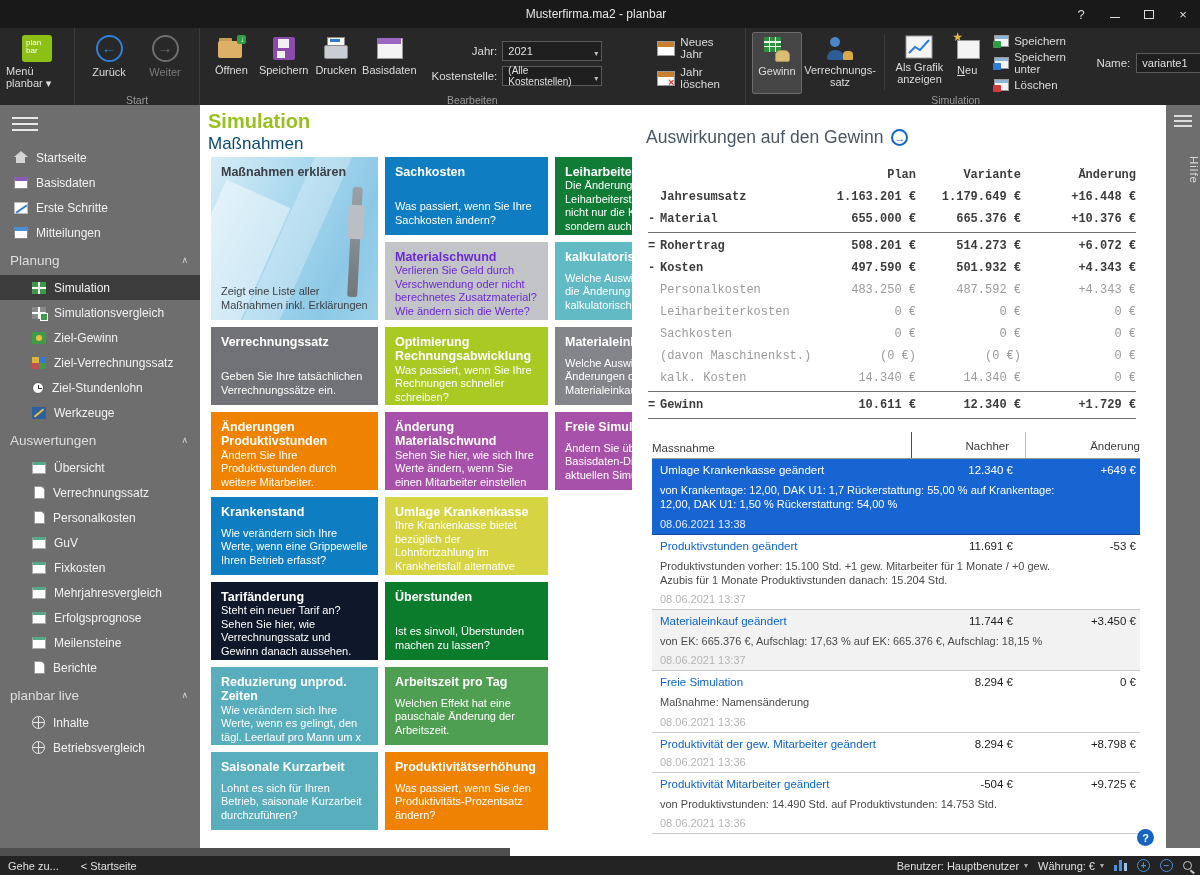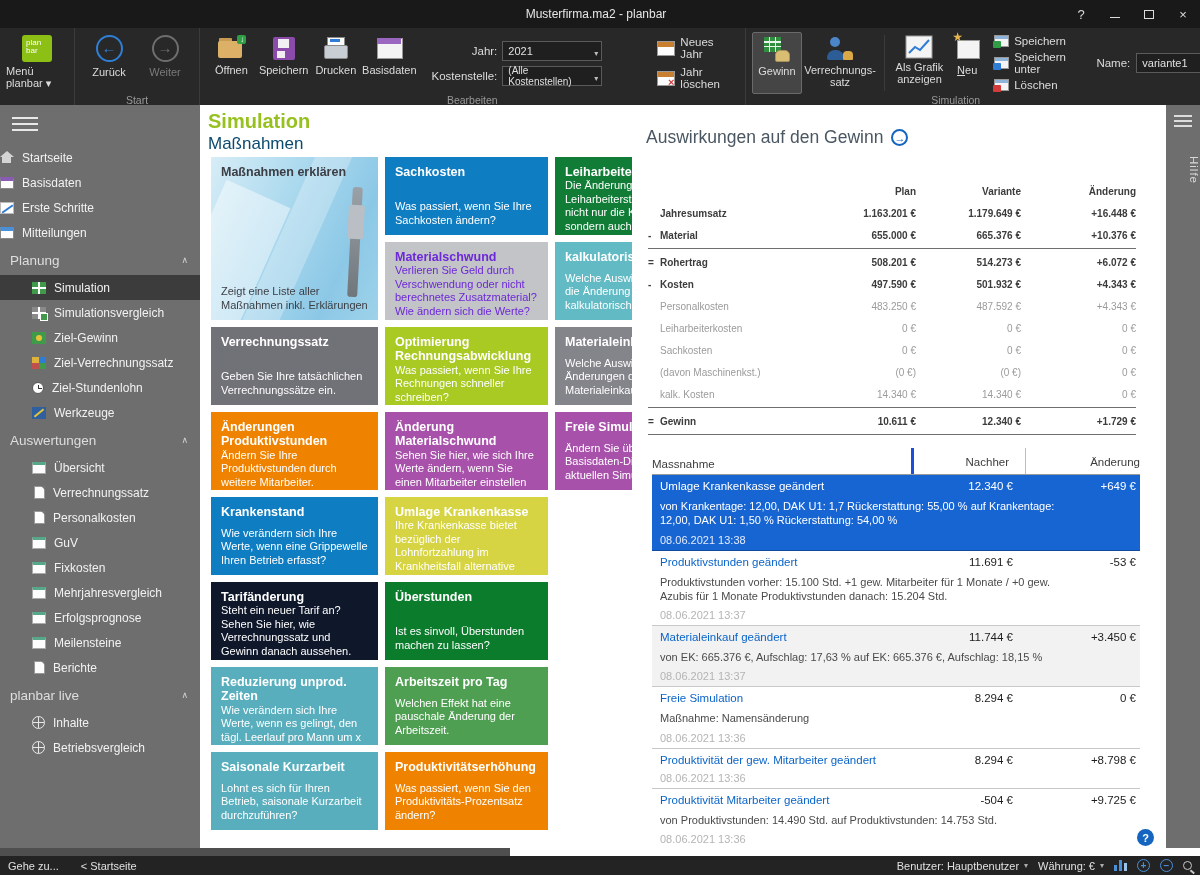--- a/index.html
+++ b/index.html
@@ -96,21 +96,21 @@
   .stack-btn { display:flex; align-items:center; gap:5px; font-size:11.5px; }
   .u { text-decoration:underline; }
 
   
   .workspace { position:absolute; left:0; top:105px; width:1200px; height:743px; display:flex; }
 
   
   .sidebar { width:200px; background:#6e6e6e; color:#f2f2f2; font-size:12px; overflow:hidden; flex:none; }
   .burger { width:26px; margin:12px 0 14px 12px; display:flex; flex-direction:column; gap:4px; }
   .burger span { height:2px; background:#e8e8e8; }
-  .sb-item { display:flex; align-items:center; height:25px; cursor:default; }
+  .sb-item { display:flex; align-items:center; height:25px; padding-left:14px; cursor:default; }
   .sb-item.indent { padding-left:32px; }
   .sb-item.selected { background:#3c3c3c; }
   .sb-section { display:flex; align-items:center; justify-content:space-between; height:30px;
     padding:0 12px 0 10px; color:#dedede; font-size:13.5px; }
   .sb-caret { font-size:9px; color:#cfcfcf; }
 
   .sic { position:relative; width:14px; height:12px; margin-right:8px; flex:none; }
   .sic-home::before { content:""; position:absolute; left:2px; top:5px; width:9px; height:6px; background:#d4d4d4; }
   .sic-home::after { content:""; position:absolute; left:0px; top:-1px; border-left:7px solid transparent;
     border-right:7px solid transparent; border-bottom:6px solid #d4d4d4; }
@@ -168,36 +168,36 @@
   .tile-image .t-title, .tile-image .t-body { position:relative; z-index:2; }
 
   
   .right-panel { position:absolute; left:432px; top:0; bottom:0; right:0; background:#fff;
     padding:14px 16px 0 14px; z-index:3; }
   .rp-title-row { display:flex; align-items:center; gap:8px; margin-top:8px; }
   .rp-title { color:#4a5661; font-size:17.5px; }
   .go-arrow { width:17px; height:17px; border-radius:50%; border:2px solid #1565c0; color:#1565c0;
     display:flex; align-items:center; justify-content:center; font-size:11px; font-weight:bold; }
 
-  .fin { margin:32px 14px 0 2px; font-size:10px; color:#3c3c3c; }
+  .fin { margin:16px 14px 0 2px; font-size:12px; color:#3c3c3c;font-family:Liberation Mono, monospace; }
   .fin-row { display:flex; align-items:center; height:22px; }
   .fin-row .f-prefix { width:12px; text-align:left; font-weight:bold; color:#3c3c3c; }
   .fin-row .f-label { flex:1; font-weight:bold; }
   .fin-row .f-plan { width:95px; text-align:right; font-weight:bold; }
   .fin-row .f-var { width:105px; text-align:right; font-weight:bold; }
   .fin-row .f-aend { width:115px; text-align:right; font-weight:bold; }
   .fin-row.sub .f-label, .fin-row.sub .f-plan, .fin-row.sub .f-var, .fin-row.sub .f-aend
     { font-weight:normal; color:#9b9b9b; }
   .fin-head { font-weight:bold; }
   .fin-rule { border:none; border-top:1px solid #6f6f6f; margin:2px 0; }
 
   .measures { margin:14px 10px 0 6px; font-size:11.5px; }
   .m-head { display:flex; align-items:flex-end; height:26px; color:#3c3c3c; border-bottom:1px solid #9a9a9a; }
   .m-head .mh-name { flex:1; padding-bottom:4px; }
-  .m-head .mh-nach { width:100px; text-align:right; border-left:3px solid #1d4ed8; height:26px;
+  .m-head .mh-nach { width:100px; text-align:right; border-left:1px solid #1d4ed8; height:26px;
     padding:8px 2px 0 0; }
   .m-head .mh-aend { width:115px; text-align:right; border-left:1px solid #bdbdbd; height:26px;
     padding:8px 0 0 0; margin-left:14px; }
   .m-row { padding:5px 4px 4px 8px; border-bottom:1px solid #c9c9c9; cursor:pointer; }
   .m-row.shaded { background:#f2f2f2; }
   .m-row.selected { background:#1765d3; border-bottom-color:#1049a0; }
   .m-top { display:flex; }
   .m-title { flex:1; color:#0a64c8; }
   .m-nach { width:100px; text-align:right; color:#1c1c1c; }
   .m-aend { width:115px; text-align:right; color:#1c1c1c; margin-left:8px; }

